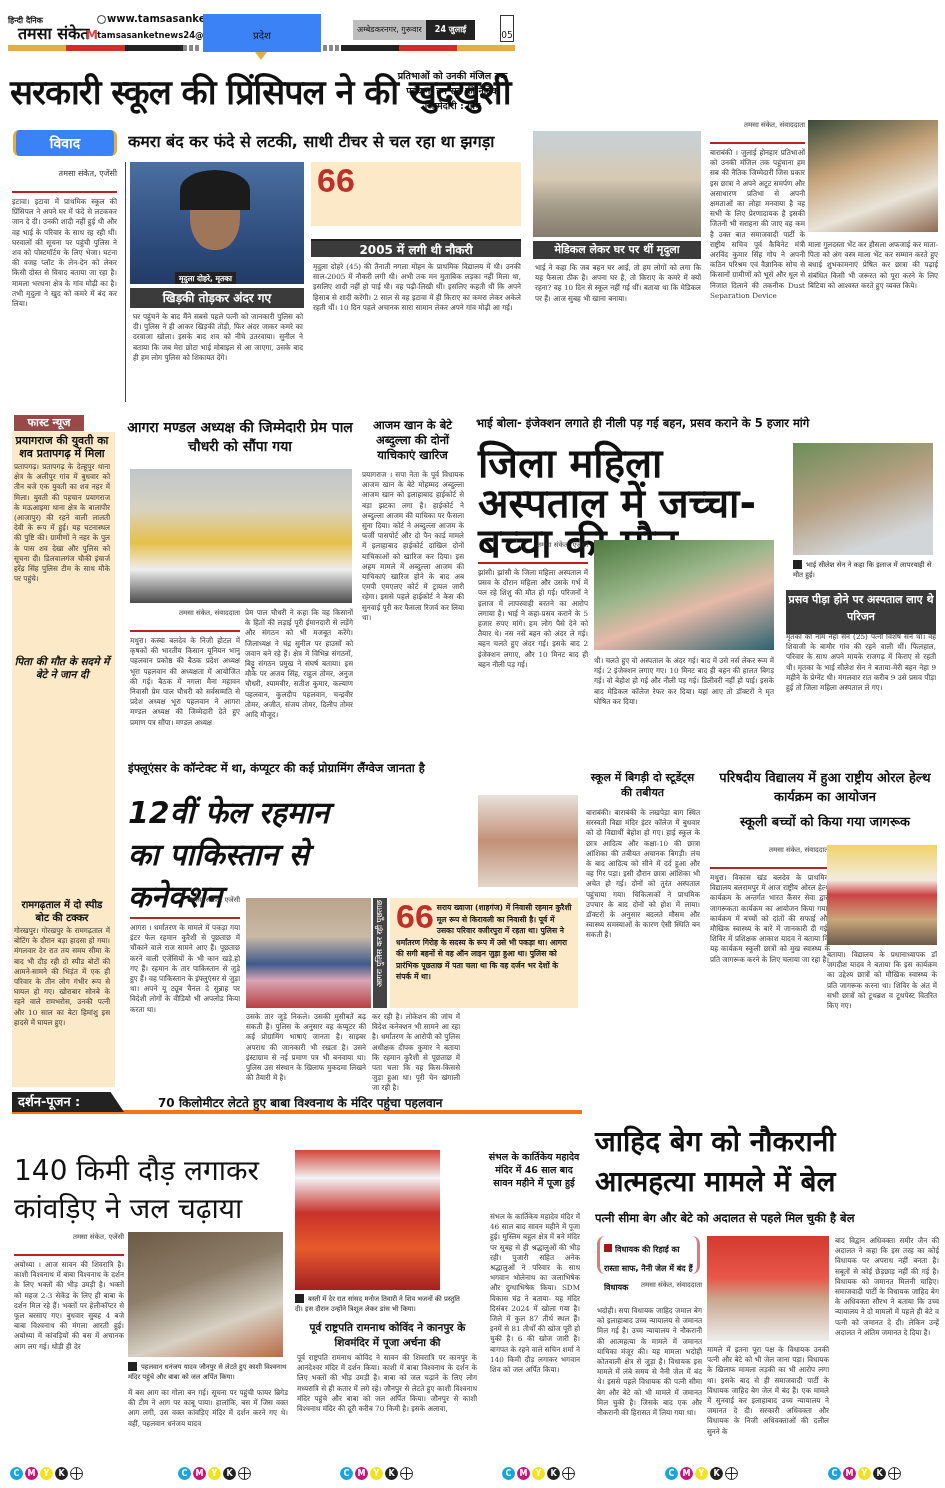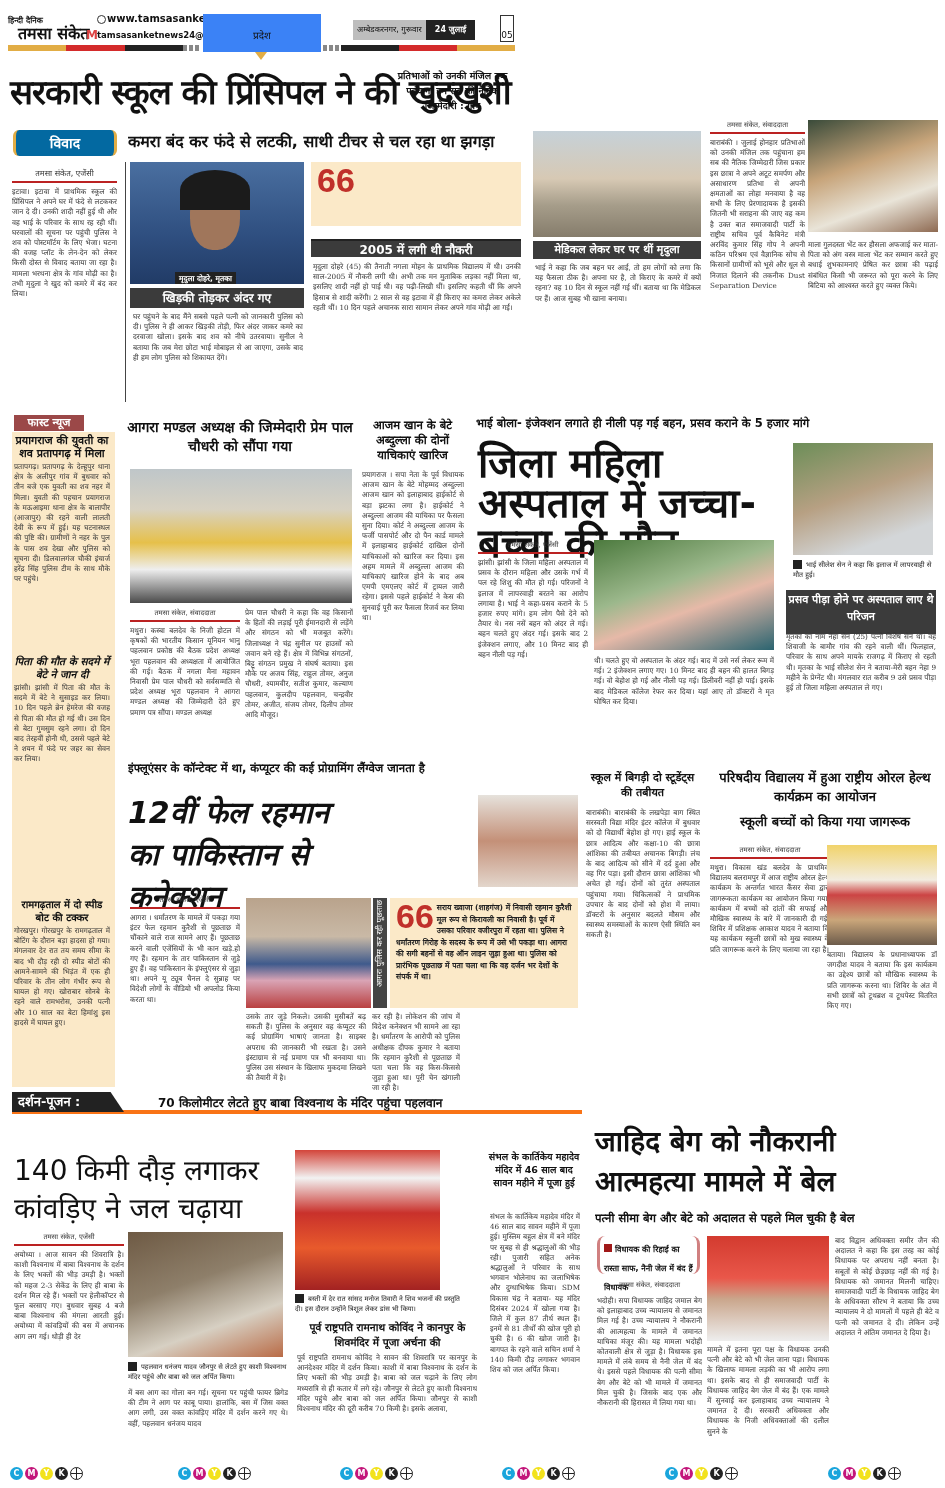--- a/index.html
+++ b/index.html
@@ -1,19 +1,19 @@
 <!DOCTYPE html>
 <html><head>
 <meta charset="utf-8">
 <style>
 *{box-sizing:border-box;margin:0;padding:0}
 body{width:945px;height:1488px;background:#fff;font-family:"DejaVu Sans",sans-serif;color:#111;position:relative;overflow:hidden}
 .abs{position:absolute}
 .body-text{font-family:"DejaVu Serif",serif;font-size:7.2px;line-height:10.2px;color:#333;text-align:justify;overflow:hidden}
-.byline{font-size:8px;color:#333;text-align:center;border-bottom:2px solid #b22;padding-bottom:3px;margin-bottom:4px}
+.byline{font-size:8px;color:#333;text-align:right;border-bottom:2px solid #b22;padding-bottom:13px;margin-bottom:4px}
 .photo{background:linear-gradient(135deg,#8a8a7a,#c8c0b0 40%,#6e7a80);overflow:hidden}
 .caption{font-size:7.5px;line-height:10px;color:#222}
 .capbox{display:inline-block;width:9px;height:9px;background:#222;margin-right:4px;vertical-align:middle}
 .hdark{background:#3b3b3b;color:#fff;font-weight:bold;text-align:center}
 .quote{background:#fbe9c8;font-size:8.5px;line-height:11px;font-weight:bold;color:#222;padding:4px 6px}
 .q66{float:left;font-size:34px;line-height:28px;color:#c0302a;font-weight:bold;margin-right:3px;font-family:"Liberation Sans",sans-serif}
 .vline{background:#444;width:1px}
 .cmyk{display:flex;gap:2px;align-items:center}
 .cmyk span{width:13px;height:13px;border-radius:50%;font-size:8px;color:#fff;text-align:center;line-height:13px;font-weight:bold}
 .sidebar-box{background:#fbe9c8}
@@ -46,21 +46,21 @@
       <div style="flex:1;background:#222"></div>
       <div style="flex:1;background:#d42b2b"></div>
       <div style="flex:1;background:#e2ad45"></div>
   </div>
 </div>
 
 <div class="abs" style="left:10px;top:62px;width:385px;font-size:34px;line-height:60px;font-weight:bold;white-space:nowrap;letter-spacing:-1px;">सरकारी स्कूल की प्रिंसिपल ने की खुदखुशी</div>
 
 <div class="abs" style="left:390px;top:68px;width:125px;font-size:9.5px;line-height:15px;font-weight:bold;text-align:center;">प्रतिभाओं को उनकी मंजिल तक पहुंचाना हम सब की नैतिक जिम्मेदारी : गोप</div>
 
-<div class="abs" style="left:13px;top:130px;width:104px;height:26px;background:#0369a1;border-left:3px solid #e2ad45;border-right:3px solid #e2ad45;border-radius:6px;">
+<div class="abs" style="left:13px;top:130px;width:104px;height:26px;background:#3b82f6;border-left:3px solid #e2ad45;border-right:3px solid #e2ad45;border-radius:6px;">
   <div style="color:#fff;font-weight:bold;font-size:14px;text-align:center;line-height:26px;">विवाद</div>
 </div>
 <div class="abs" style="left:128px;top:130px;width:395px;font-size:16px;line-height:24px;font-weight:bold;white-space:nowrap;overflow:hidden;">कमरा बंद कर फंदे से लटकी, साथी टीचर से चल रहा था झगड़ा</div>
 
 <div class="abs" style="left:12px;top:167px;width:105px;">
   <div class="byline">तमसा संकेत, एजेंसी</div>
   <div class="body-text" style="height:225px;">इटावा। इटावा में प्राथमिक स्कूल की प्रिंसिपल ने अपने घर में फंदे से लटककर जान दे दी। उनकी शादी नहीं हुई थी और वह भाई के परिवार के साथ रह रही थीं। घरवालों की सूचना पर पहुंची पुलिस ने शव को पोस्टमॉर्टम के लिए भेजा। घटना की वजह प्लॉट के लेन-देन को लेकर किसी दोस्त से विवाद बताया जा रहा है। मामला भरथना क्षेत्र के गांव मोढ़ी का है। तभी मृदुला ने खुद को कमरे में बंद कर लिया।</div>
 </div>
 <div class="abs vline" style="left:125px;top:162px;height:240px;"></div>
 
@@ -90,21 +90,20 @@
 <div class="abs body-text" style="left:808px;top:240px;width:130px;height:162px;">माला गुलदस्ता भेंट कर हौसला अफजाई कर माता-पिता को अंग वस्त्र माला भेंट कर सम्मान करते हुए बधाई शुभकामनाएं प्रेषित कर छात्रा की पढ़ाई संबंधित किसी भी जरूरत को पूरा करने के लिए बिटिया को आश्वस्त करते हुए व्यक्त किये।</div>
 
 <div class="abs" style="left:14px;top:415px;width:70px;height:16px;background:#9b4848;color:#fff;font-size:11px;font-weight:bold;text-align:center;line-height:16px;">फास्ट न्यूज</div>
 <div class="abs sidebar-box" style="left:12px;top:432px;width:103px;height:655px;"></div>
 <div class="abs" style="left:14px;top:434px;width:96px;">
   <div style="font-size:11px;font-weight:bold;line-height:13px;text-align:center;margin-bottom:2px;">प्रयागराज की युवती का शव प्रतापगढ़ में मिला</div>
   <div class="body-text" style="height:172px;">प्रतापगढ़। प्रतापगढ़ के देल्हूपुर थाना क्षेत्र के अलीपुर गांव में बुधवार को तीन बजे एक युवती का शव नहर में मिला। युवती की पहचान प्रयागराज के मऊआइमा थाना क्षेत्र के बालापीर (आजापुर) की रहने वाली लालती देवी के रूप में हुई। यह घटनास्थल की पुष्टि की। ग्रामीणों ने नहर के पुल के पास शव देखा और पुलिस को सूचना दी। डिलवालगंज चौकी इंचार्ज हरेंद्र सिंह पुलिस टीम के साथ मौके पर पहुंचे।</div>
 </div>
 <div class="abs" style="left:14px;top:655px;width:96px;">
   <div style="font-size:10.5px;font-weight:bold;line-height:13px;text-align:center;margin-bottom:2px;font-style:italic;">पिता की मौत के सदमे में बेटे ने जान दी</div>
-  <div class="body-text" style="height:210px;">झांसी। झांसी में पिता की मौत के सदमे में बेटे ने सुसाइड कर लिया। 10 दिन पहले ब्रेन हेमरेज की वजह से पिता की मौत हो गई थी। उस दिन से बेटा गुमसुम रहने लगा। दो दिन बाद तेरहवीं होनी थी, उससे पहले बेटे ने शयन में फंदे पर जहर का सेवन कर लिया।</div>
 </div>
 <div class="abs" style="left:14px;top:898px;width:96px;">
   <div style="font-size:10px;font-weight:bold;line-height:13px;text-align:center;margin-bottom:2px;">रामगढ़ताल में दो स्पीड बोट की टक्कर</div>
   <div class="body-text" style="height:160px;">गोरखपुर। गोरखपुर के रामगढ़ताल में बोटिंग के दौरान बड़ा हादसा हो गया। मंगलवार देर रात तय समय सीमा के बाद भी दौड़ रही दो स्पीड बोटों की आमने-सामने की भिड़ंत में एक ही परिवार के तीन लोग गंभीर रूप से घायल हो गए। खोराबार सोनबे के रहने वाले रामभरोस, उनकी पत्नी और 10 साल का बेटा हिमांशु इस हादसे में घायल हुए।</div>
 </div>
 
 <div class="abs" style="left:125px;top:418px;width:230px;font-size:14px;line-height:19px;font-weight:bold;text-align:center;">आगरा मण्डल अध्यक्ष की जिम्मेदारी प्रेम पाल चौधरी को सौंपा गया</div>
 <div class="abs photo" style="left:130px;top:469px;width:222px;height:134px;background:linear-gradient(180deg,#bfc6c9 0%,#d8d2c2 30%,#e6c04a 55%,#eeeeee 75%,#4b4b4b 100%);"></div>
 <div class="abs" style="left:130px;top:608px;width:110px;">
   <div class="byline" style="font-size:7px;">तमसा संकेत, संवाददाता</div>

